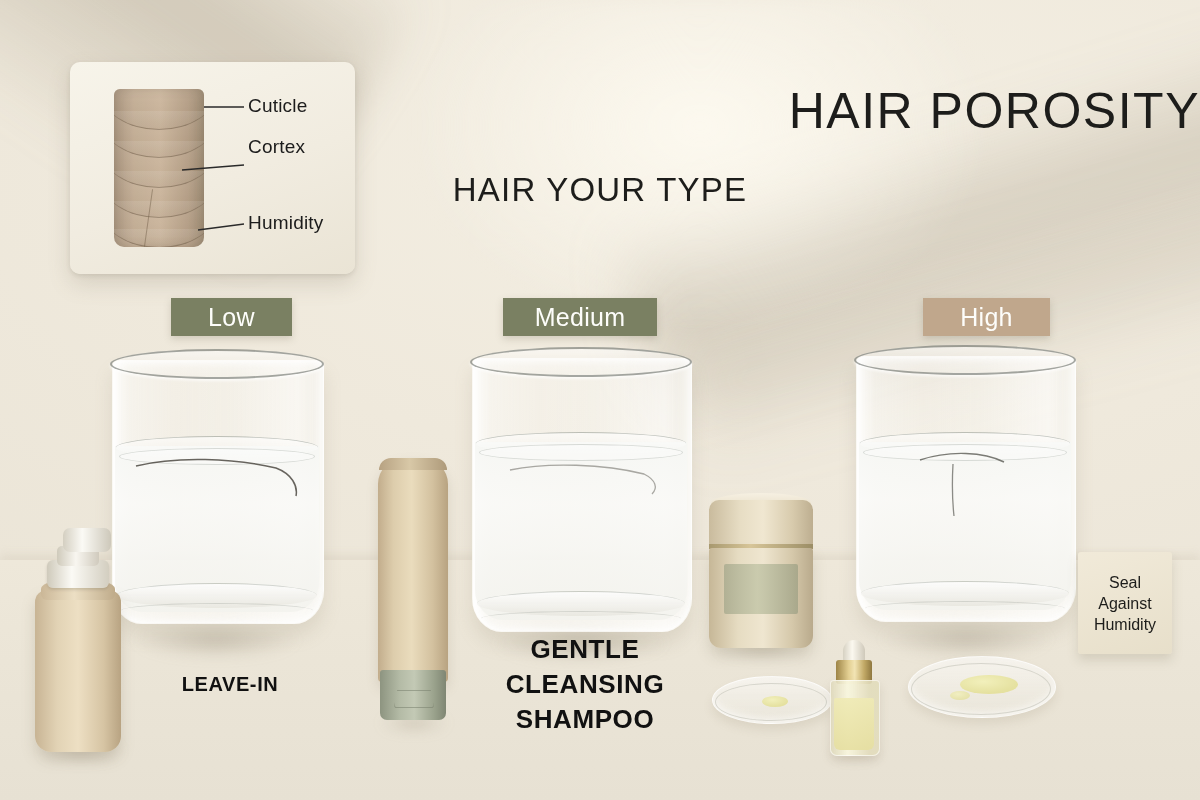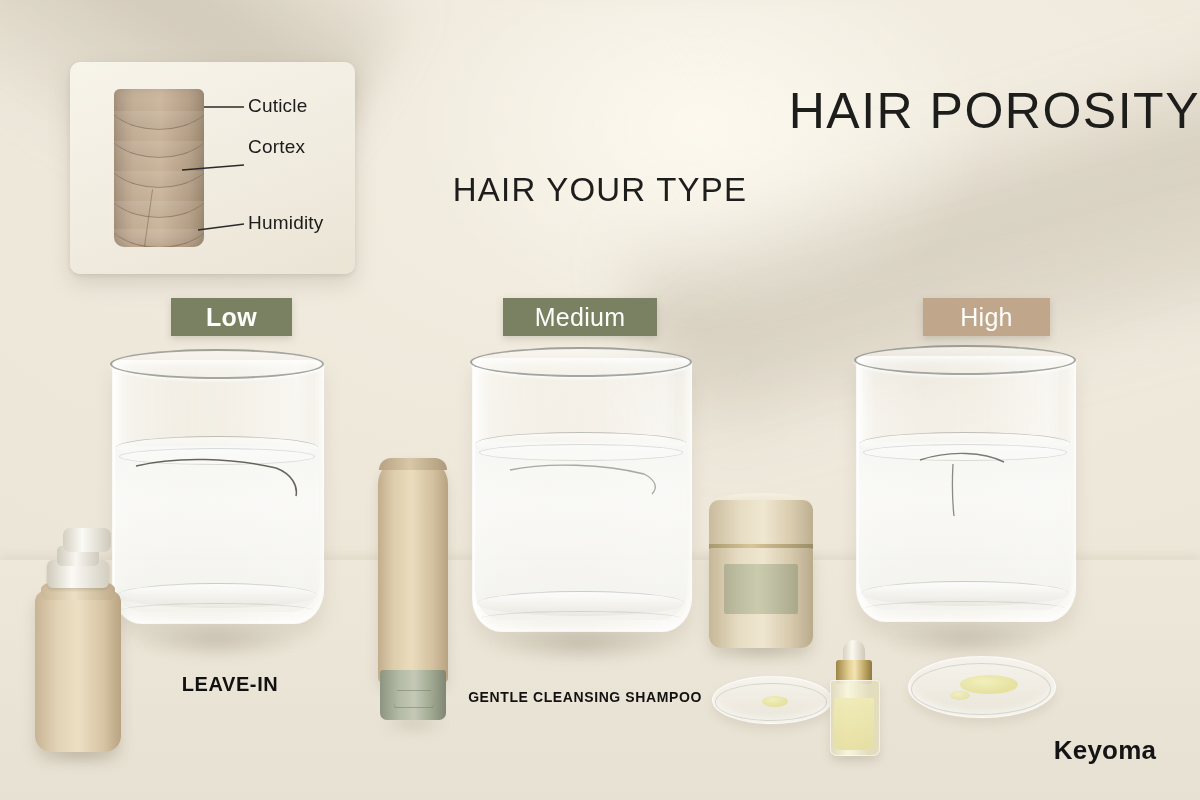--- a/index.html
+++ b/index.html
@@ -81,21 +81,21 @@
     position:absolute;left:0;right:0;top:171px;text-align:center;
     font-size:33px;font-weight:400;letter-spacing:1.2px;color:#1d1d1b;
   }
 
   
   .badge{
     position:absolute;height:38px;line-height:38px;text-align:center;
     color:#fdfdfa;font-size:25px;letter-spacing:.3px;
     box-shadow:0 3px 7px rgba(120,110,92,.25);
   }
-  #badge-low{left:171px;top:298px;width:121px;background:#7a8062;font-weight:bold;}
+  #badge-low{left:171px;top:298px;width:121px;background:#7a8062;}
   #badge-medium{left:503px;top:298px;width:154px;background:#7a8062;}
   #badge-high{left:923px;top:298px;width:127px;background:#c0a78c;}
 
   
   .glass{position:absolute;}
   .glass .body{
     position:absolute;left:0;top:0;width:100%;height:100%;
     border-radius:8px 8px 30px 30px/6px 6px 34px 34px;
     background:
       linear-gradient(90deg,
@@ -271,21 +271,21 @@
     background:linear-gradient(160deg,#f1ead9,#e7dfca);
     border-radius:3px;
     box-shadow:0 6px 11px rgba(140,128,104,.24);
     display:flex;align-items:center;justify-content:center;
   }
   #seal-card .txt{font-size:16px;line-height:21px;text-align:center;color:#1d1d1b;}
 
   
   .caption{position:absolute;color:#111;font-weight:bold;letter-spacing:.6px;text-align:center;}
   #caption-leave-in{left:110px;top:673px;width:240px;font-size:20px;}
-  #caption-shampoo{left:450px;top:680px;width:270px;font-size:14px;line-height:35px;}
+  #caption-shampoo{left:450px;top:632px;width:270px;font-size:26px;line-height:35px;}
   #brand{position:absolute;left:1030px;top:735px;width:150px;text-align:center;font-size:26px;font-weight:bold;color:#141414;letter-spacing:.2px;}
 
   
   .contact{position:absolute;border-radius:50%;filter:blur(7px);
            background:radial-gradient(50% 50% at 50% 50%, rgba(140,128,104,.40), rgba(140,128,104,0) 72%);}
 </style>
 </head>
 <body>
 
 <div id="stage">
@@ -413,19 +413,25 @@
   </div>
 
   <div class="contact" style="left:824px;top:744px;width:62px;height:16px;"></div>
   <div id="dropper">
     <div class="bulb"></div>
     <div class="goldcap"></div>
     <div class="glassb"></div>
     <div class="oil"></div>
   </div>
 
+  <div id="seal-card">
+    <div class="txt">
+      <div>Seal</div>
+      <div>Against</div>
+      <div>Humidity</div>
+    </div>
+  </div>
 
   <div class="caption" id="caption-leave-in">LEAVE-IN</div>
   <div class="caption" id="caption-shampoo">GENTLE CLEANSING SHAMPOO</div>
 
-  <div id="brand">Keyoma</div>
 
 </div>
 
 </body></html>

